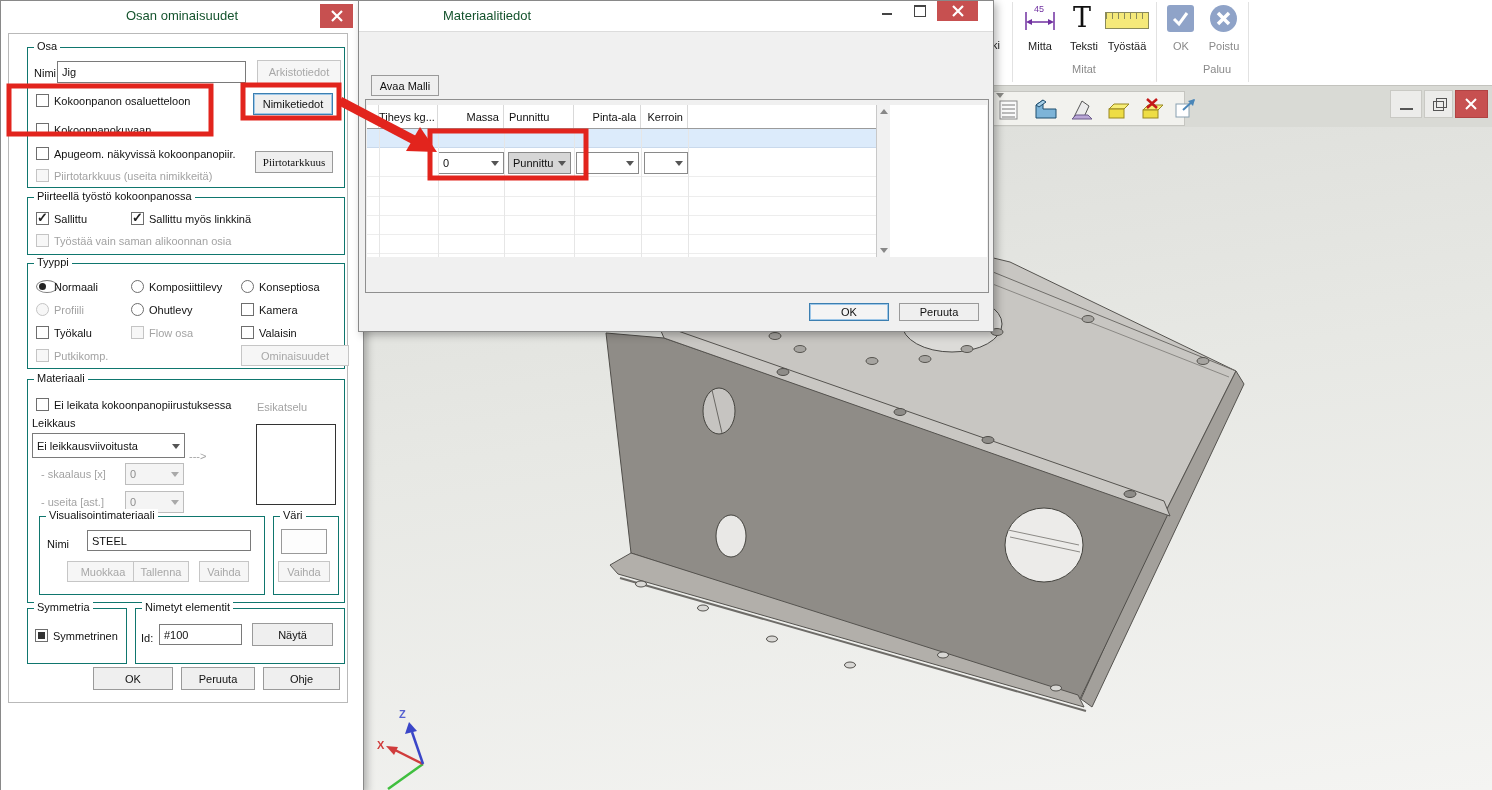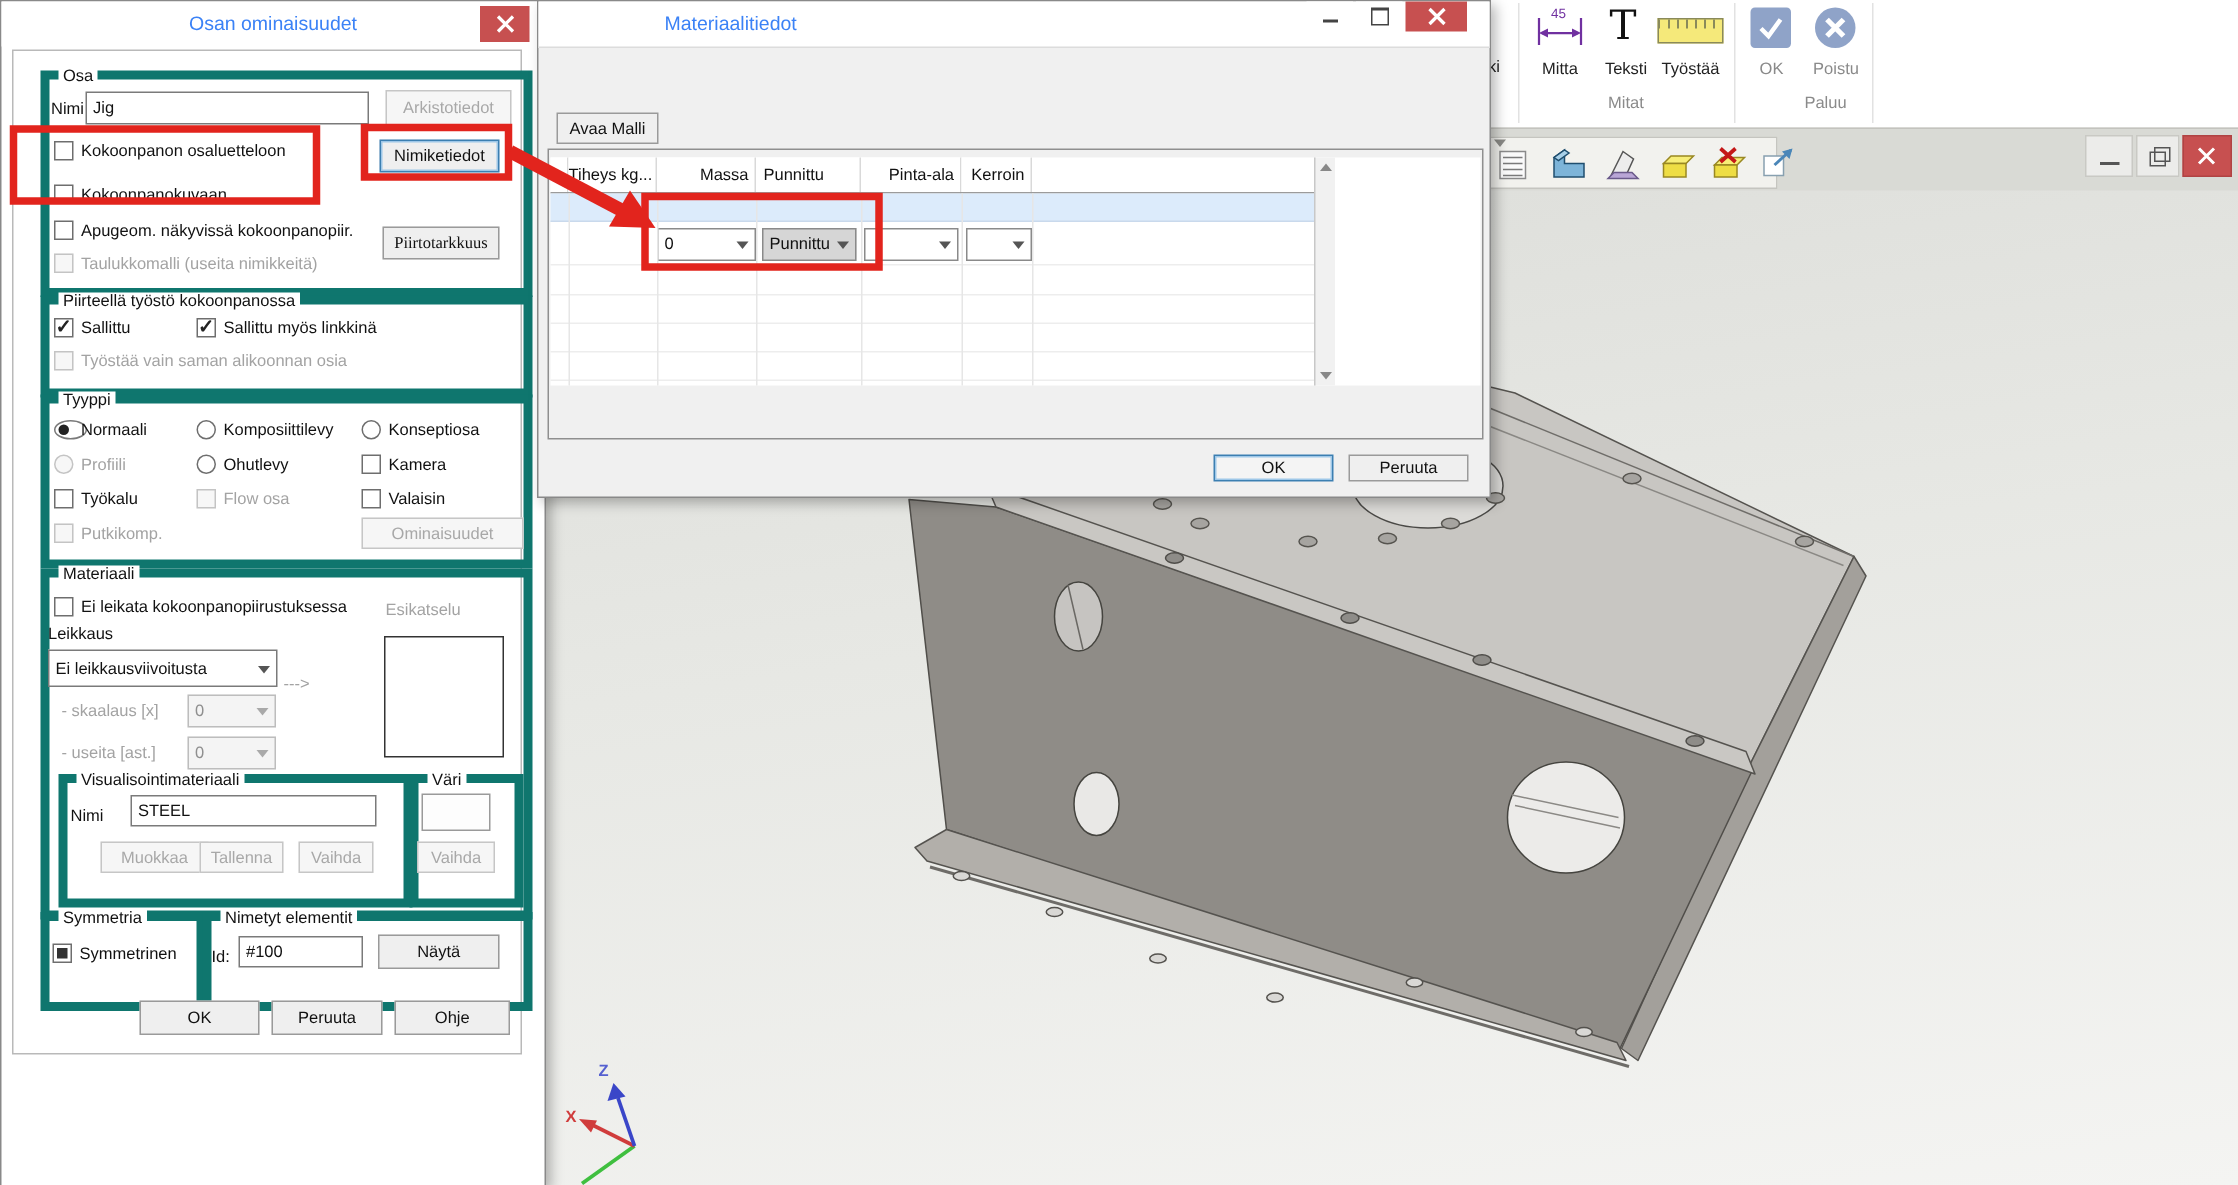--- a/index.html
+++ b/index.html
@@ -1,25 +1,25 @@
 <!DOCTYPE html>
 <html><head>
 <meta charset="utf-8">
 <style>
   html,body{margin:0;padding:0;background:#9a9a9a;font-family:"Liberation Sans",sans-serif;}
   #stage{position:relative;width:1492px;height:790px;overflow:hidden;background:#e8e9e5;font-size:11px;color:#111;}
   .abs{position:absolute;}
   
   .win{position:absolute;background:#fff;border:1px solid #898989;box-shadow:3px 3px 8px rgba(0,0,0,.28);}
   .titlebar{position:absolute;left:0;top:0;right:0;height:30px;background:#fff;}
-  .title{position:absolute;top:7px;font-size:13px;color:#3b82f6;white-space:nowrap;}
+  .title{position:absolute;top:7px;font-size:13px;color:#14532d;white-space:nowrap;}
   .closebtn{position:absolute;background:#c75050;display:flex;align-items:center;justify-content:center;}
   .capbtn{position:absolute;background:#fff;display:flex;align-items:center;justify-content:center;}
   
-  .grp{position:absolute;border:6px solid #0f766e;}
+  .grp{position:absolute;border:1px solid #0f766e;}
   .glabel{position:absolute;top:-8px;left:6px;background:#fff;padding:0 3px;font-size:11px;color:#111;white-space:nowrap;}
   
   .lbl{position:absolute;white-space:nowrap;color:#111;}
   .lbl.dis{color:#a3a3a3;}
   .btn{position:absolute;background:#efefef;border:1px solid #9a9a9a;display:flex;align-items:center;justify-content:center;font-size:11px;color:#111;box-sizing:border-box;cursor:default;}
   .btn.dis{color:#a8a8a8;border-color:#c6c6c6;background:#f6f6f6;}
   .btn.focus{border:1px solid #3c7fb1;box-shadow:inset 0 0 0 1px #9ec7e8;}
   .inp{position:absolute;background:#fff;border:1px solid #7a7a7a;font-family:"Liberation Sans",sans-serif;font-size:11px;padding:0 4px;box-sizing:border-box;color:#111;}
   .cb{position:absolute;width:13px;height:13px;background:#fff;border:1px solid #6e6e6e;box-sizing:border-box;}
   .cb.checked::after{content:"✓";position:absolute;left:0px;top:-3px;font-size:13px;font-weight:bold;color:#222;}
@@ -243,21 +243,21 @@
     <input class="inp" style="left: 56px; top: 60px; width: 189px; height: 22px;" value="Jig">
     <div class="btn dis" style="left:256px;top:59px;width:84px;height:24px;">Arkistotiedot</div>
     <span class="cb" style="left:35px;top:93px;"></span>
     <div class="lbl" style="left:53px;top:94px;">Kokoonpanon osaluetteloon</div>
     <span class="cb" style="left:35px;top:122px;"></span>
     <div class="lbl" style="left:53px;top:123px;">Kokoonpanokuvaan</div>
     <div class="btn focus" style="left:252px;top:92px;width:80px;height:22px;">Nimiketiedot</div>
     <span class="cb" style="left:35px;top:146px;"></span>
     <div class="lbl" style="left:53px;top:147px;">Apugeom. näkyvissä kokoonpanopiir.</div>
     <span class="cb dis" style="left:35px;top:168px;"></span>
-    <div class="lbl dis" style="left:53px;top:169px;">Taulukkomalli (useita nimikkeitä)</div>
+    <div class="lbl dis" style="left:53px;top:169px;">Piirtotarkkuus (useita nimikkeitä)</div>
     <div class="btn" style="left:254px;top:150px;width:78px;height:22px;font-family:Liberation Serif, serif;">Piirtotarkkuus</div>
 
     <div class="grp" style="left:26px;top:196px;width:316px;height:56px;">
       <span class="glabel">Piirteellä työstö kokoonpanossa</span>
     </div>
     <span class="cb checked" style="left:35px;top:211px;"></span>
     <div class="lbl" style="left:53px;top:212px;">Sallittu</div>
     <span class="cb checked" style="left:130px;top:211px;"></span>
     <div class="lbl" style="left:148px;top:212px;">Sallittu myös linkkinä</div>
     <span class="cb dis" style="left:35px;top:233px;"></span>

